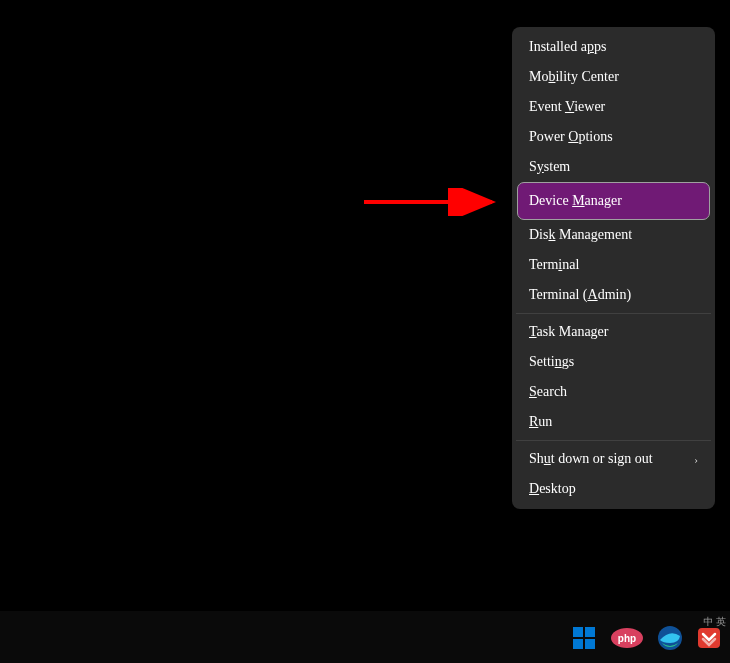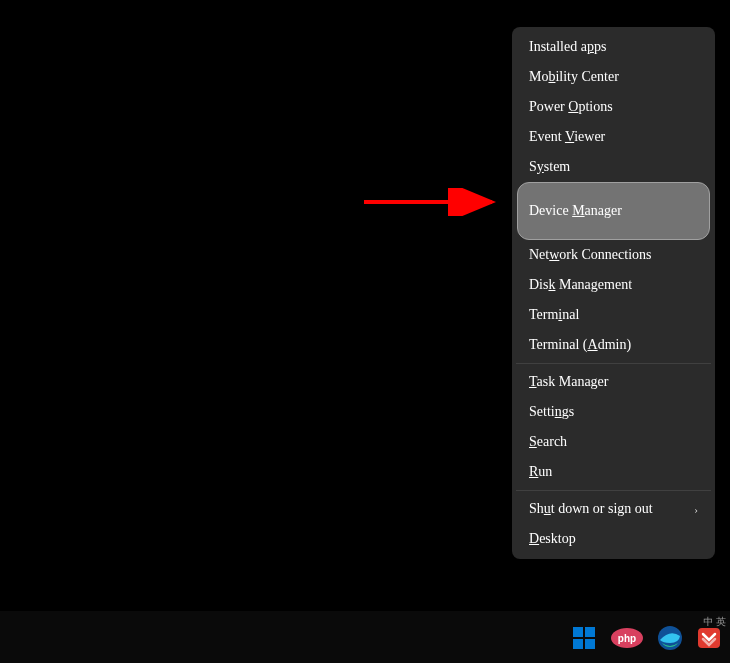--- a/index.html
+++ b/index.html
@@ -34,24 +34,24 @@
       margin: 0 2px;
       border-radius: 4px;
       cursor: pointer;
       display: flex;
       align-items: center;
       justify-content: space-between;
       color: #fff;
       font-family: Liberation Serif, serif;
     }
     .menu-item.highlighted {
-      background: #737373;
+      background: #701a75;
       border: 1px solid #a0a0a0;
-      border-radius: 12px;
-      padding: 20px 11px;
+      border-radius: 7px;
+      padding: 10px 11px;
     }
     .separator {
       height: 1px;
       background: #404040;
       margin: 3px 1px;
     }
     .accel { text-decoration: underline; }
     .chevron {
       font-size: 11px;
       color: #ccc;
@@ -108,33 +108,30 @@
   </svg>
 
   <div class="context-menu" id="ctxmenu">
       <div class="menu-item">
         <span>Installed a<span class="accel">p</span>ps</span>
       </div>
       <div class="menu-item">
         <span>Mo<span class="accel">b</span>ility Center</span>
       </div>
       <div class="menu-item">
-        <span>Power <span class="accel">O</span>ptions</span>
+        <span>Event <span class="accel">V</span>iewer</span>
       </div>
       <div class="menu-item">
-        <span>Event <span class="accel">V</span>iewer</span>
+        <span>Power <span class="accel">O</span>ptions</span>
       </div>
       <div class="menu-item">
         <span>S<span class="accel">y</span>stem</span>
       </div>
       <div class="menu-item highlighted">
         <span>Device <span class="accel">M</span>anager</span>
-      </div>
-      <div class="menu-item">
-        <span>Net<span class="accel">w</span>ork Connections</span>
       </div>
       <div class="menu-item">
         <span>Dis<span class="accel">k</span> Management</span>
       </div>
       <div class="menu-item">
         <span>Term<span class="accel">i</span>nal</span>
       </div>
       <div class="menu-item">
         <span>Terminal (<span class="accel">A</span>dmin)</span>
       </div>

